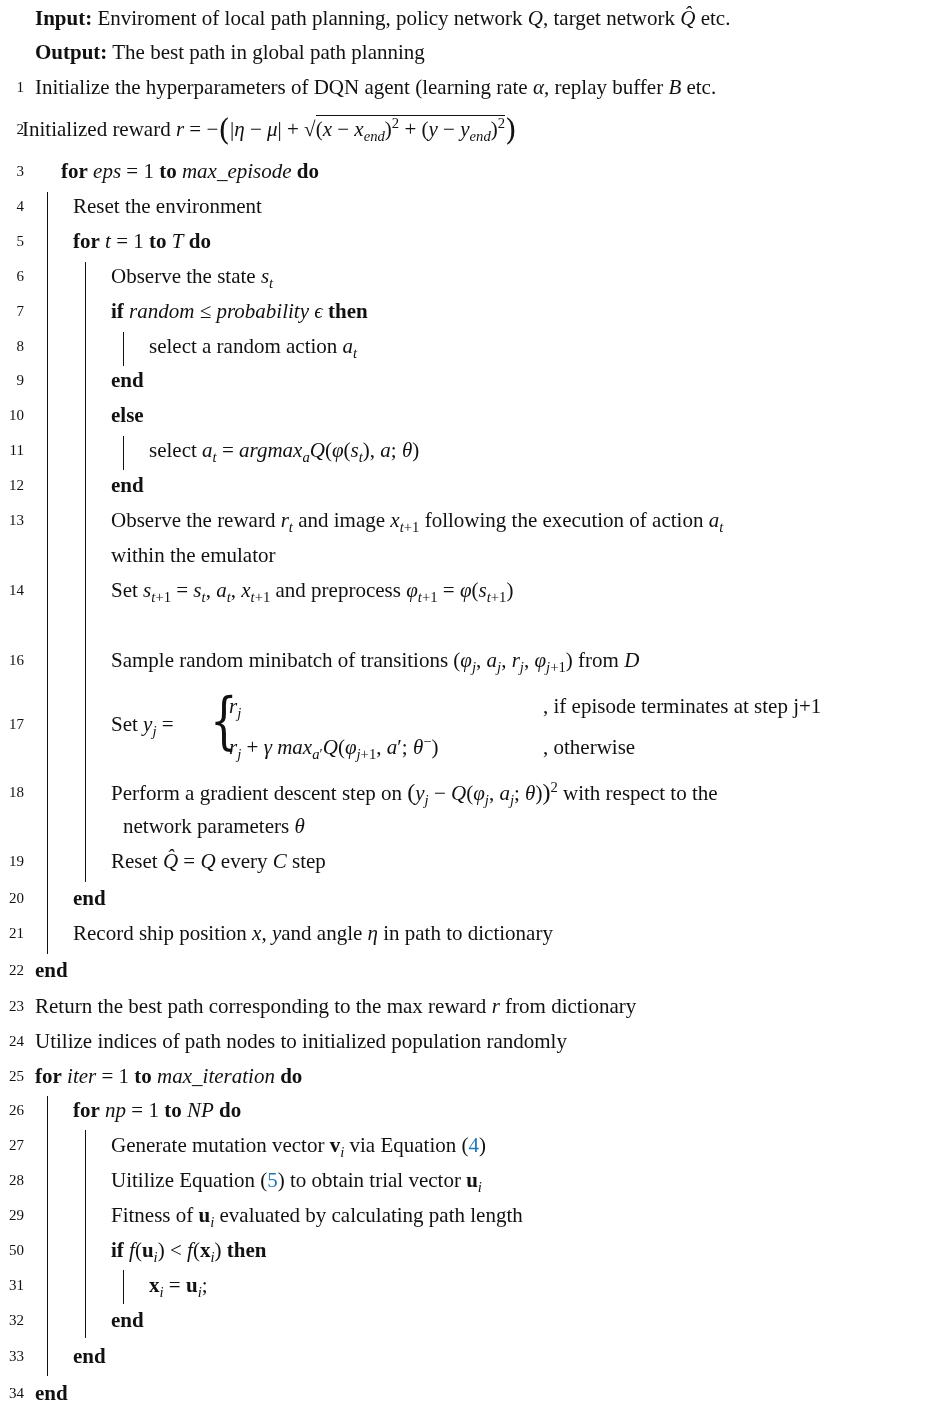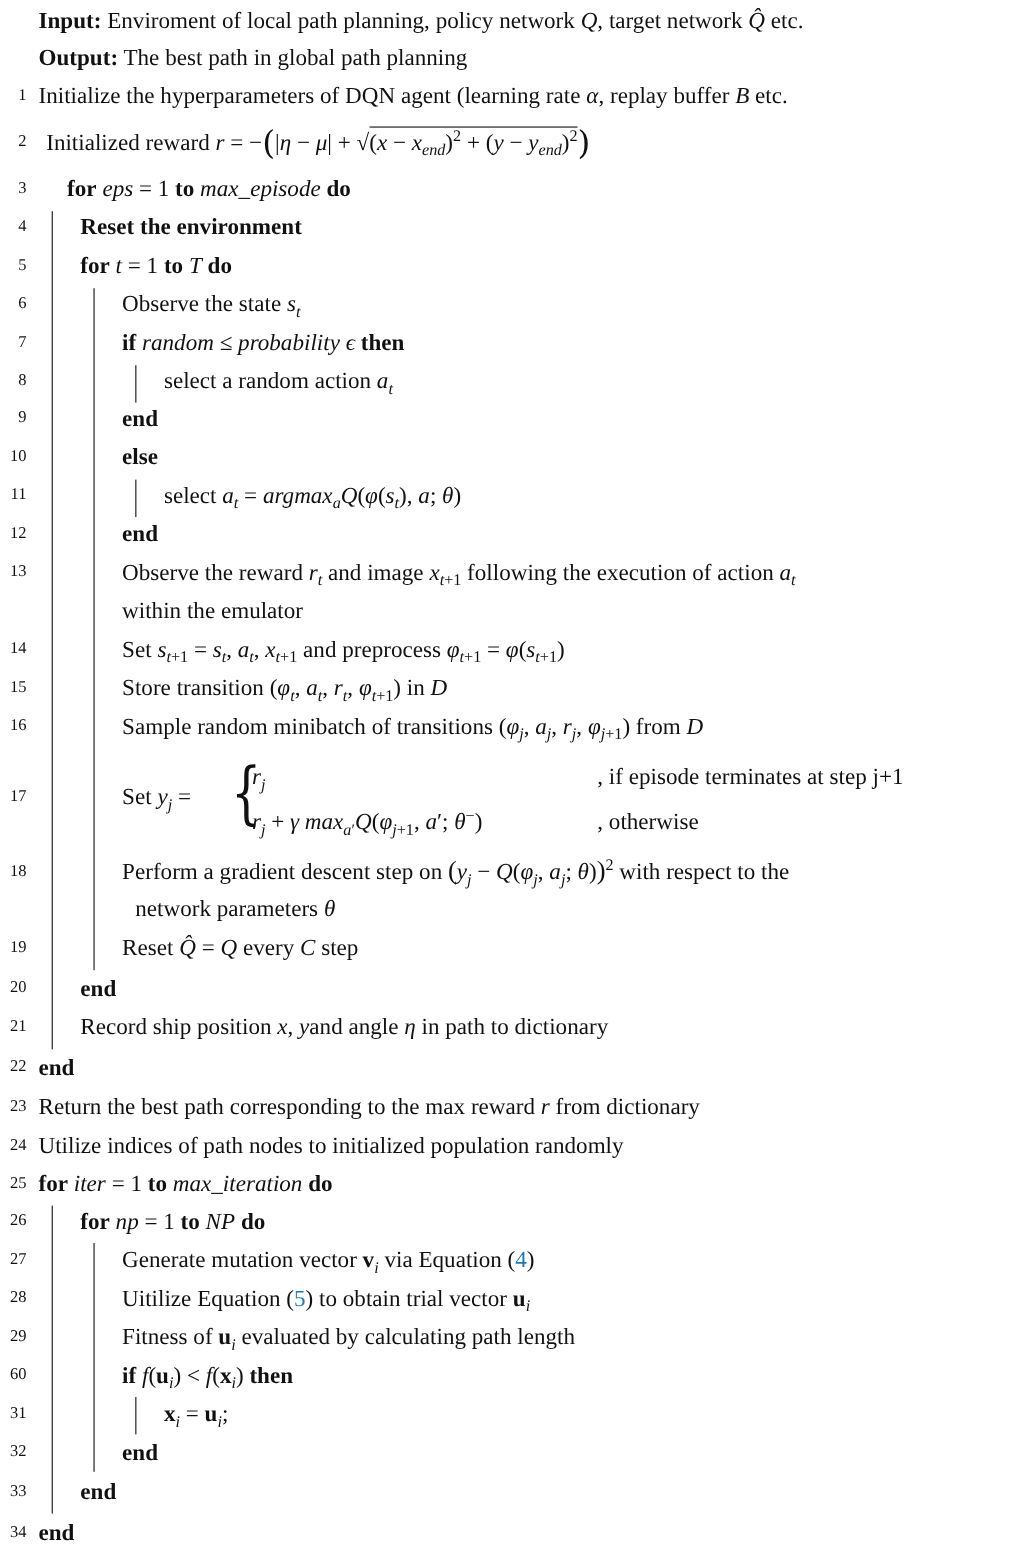--- a/index.html
+++ b/index.html
@@ -65,39 +65,39 @@
     <span class="txt" style="left:35px;">
       <span>Initialize the hyperparameters of DQN agent (learning rate</span>
       <span class="m">α</span><span>, replay buffer</span>
       <span class="m">B</span>
       <span>etc.</span>
     </span>
   </div>
 
   <div class="line" style="top:113px;">
     <span class="ln">2</span>
-    <span class="txt" style="left:42px;text-align:center;">
+    <span class="txt" style="left:22px;text-align:center;">
       <span>Initialized reward</span>
       <span><span class="m">r</span> = −<span class="bigparen">(</span>|<span class="m">η</span> − <span class="m">μ</span>| + √<span class="sqrt-over">(<span class="m">x</span> − <span class="m">x</span><sub class="m">end</sub>)<sup>2</sup> + (<span class="m">y</span> − <span class="m">y</span><sub class="m">end</sub>)<sup>2</sup></span><span class="bigparen">)</span></span>
     </span>
   </div>
 
   <div class="line" style="top:155px;">
     <span class="ln">3</span>
     <span class="txt" style="left:35px;margin-left:26px;">
       <span class="kw">for</span>
       <span class="m">eps</span><span> = 1 </span><span class="kw">to</span>
       <span class="m">max_episode</span>
       <span class="kw">do</span>
     </span>
   </div>
 
   <div class="line" style="top:190px;">
     <span class="ln">4</span>
-    <span class="txt" style="left:73px;font-weight:bold;">Reset the environment</span>
+    <span class="txt" style="left:73px;">Reset the environment</span>
   </div>
 
   <div class="line" style="top:225px;">
     <span class="ln">5</span>
     <span class="txt" style="left:73px;">
       <span class="kw">for</span>
       <span class="m">t</span><span> = 1 </span><span class="kw">to</span>
       <span class="m">T</span>
       <span class="kw">do</span>
     </span>
@@ -157,24 +157,20 @@
   </div>
   <div class="line" style="top:539px;padding-left:29px;">
     <span class="txt" style="left:111px;">within the emulator</span>
   </div>
 
   <div class="line" style="top:574px;padding-left:24px;">
     <span class="ln">14</span>
     <span class="txt" style="left:111px;">Set <span class="m">s</span><sub><span class="m">t</span>+1</sub> = <span class="m">s</span><sub class="m">t</sub>, <span class="m">a</span><sub class="m">t</sub>, <span class="m">x</span><sub><span class="m">t</span>+1</sub> and preprocess <span class="m">φ</span><sub><span class="m">t</span>+1</sub> = <span class="m">φ</span>(<span class="m">s</span><sub><span class="m">t</span>+1</sub>)</span>
   </div>
 
-  <div class="line" style="top:609px;">
-    <span class="ln">15</span>
-    <span class="txt" style="left:111px;">Store transition (<span class="m">φ</span><sub class="m">t</sub>, <span class="m">a</span><sub class="m">t</sub>, <span class="m">r</span><sub class="m">t</sub>, <span class="m">φ</span><sub><span class="m">t</span>+1</sub>) in <span class="m">D</span></span>
-  </div>
 
   <div class="line" style="top:644px;">
     <span class="ln">16</span>
     <span class="txt" style="left:111px;">Sample random minibatch of transitions (<span class="m">φ</span><sub class="m">j</sub>, <span class="m">a</span><sub class="m">j</sub>, <span class="m">r</span><sub class="m">j</sub>, <span class="m">φ</span><sub><span class="m">j</span>+1</sub>) from <span class="m">D</span></span>
   </div>
 
   <div class="line" style="top:708px;">
     <span class="ln">17</span>
     <span class="txt" style="left:111px;"><span>Set</span> <span class="m">y</span><sub class="m">j</sub> =</span>
   </div>
@@ -251,21 +247,21 @@
     <span class="ln">28</span>
     <span class="txt" style="left:111px;"><span>Uitilize Equation</span> (<a class="link">5</a>) to obtain trial vector <span class="b">u</span><sub class="m">i</sub></span>
   </div>
 
   <div class="line" style="top:1199px;">
     <span class="ln">29</span>
     <span class="txt" style="left:111px;">Fitness of <span class="b">u</span><sub class="m">i</sub> evaluated by calculating path length</span>
   </div>
 
   <div class="line" style="top:1234px;">
-    <span class="ln">60</span>
+    <span class="ln">50</span>
     <span class="txt" style="left:111px;"><span class="kw">if</span> <span class="m">f</span>(<span class="b">u</span><sub class="m">i</sub>) &lt; <span class="m">f</span>(<span class="b">x</span><sub class="m">i</sub>) <span class="kw">then</span></span>
   </div>
 
   <div class="line" style="top:1269px;">
     <span class="ln">31</span>
     <span class="txt" style="left:149px;"><span class="b">x</span><sub class="m">i</sub> = <span class="b">u</span><sub class="m">i</sub>;</span>
   </div>
 
   <div class="line" style="top:1304px;">
     <span class="ln">32</span>

